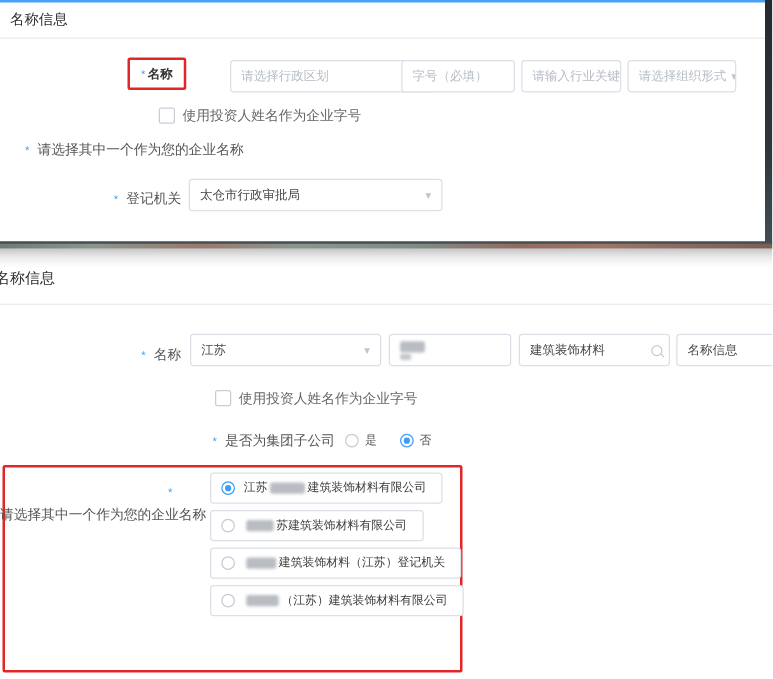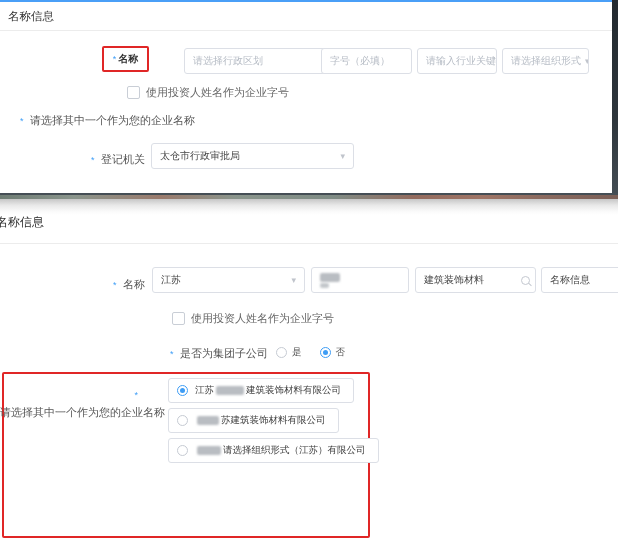--- a/index.html
+++ b/index.html
@@ -183,17 +183,21 @@
     <div class="opt o1">
       <span class="rad on"></span>
       <span><span>江苏</span><span class="blob w28"></span><span>建筑装饰材料有限公司</span></span>
     </div>
     <div class="opt o2">
       <span class="rad"></span>
       <span><span></span><span class="blob w22"></span><span>苏建筑装饰材料有限公司</span></span>
     </div>
     <div class="opt o3">
       <span class="rad"></span>
-      <span><span></span><span class="blob w24"></span><span>请选择组织形式（江苏）有限公司</span></span>
+      <span><span></span><span class="blob w24"></span><span>建筑装饰材料（江苏）登记机关</span></span>
+    </div>
+    <div class="opt o4">
+      <span class="rad"></span>
+      <span><span></span><span class="blob w26"></span><span>（江苏）建筑装饰材料有限公司</span></span>
     </div>
   </section>
 
 </div>
 
 </body></html>

